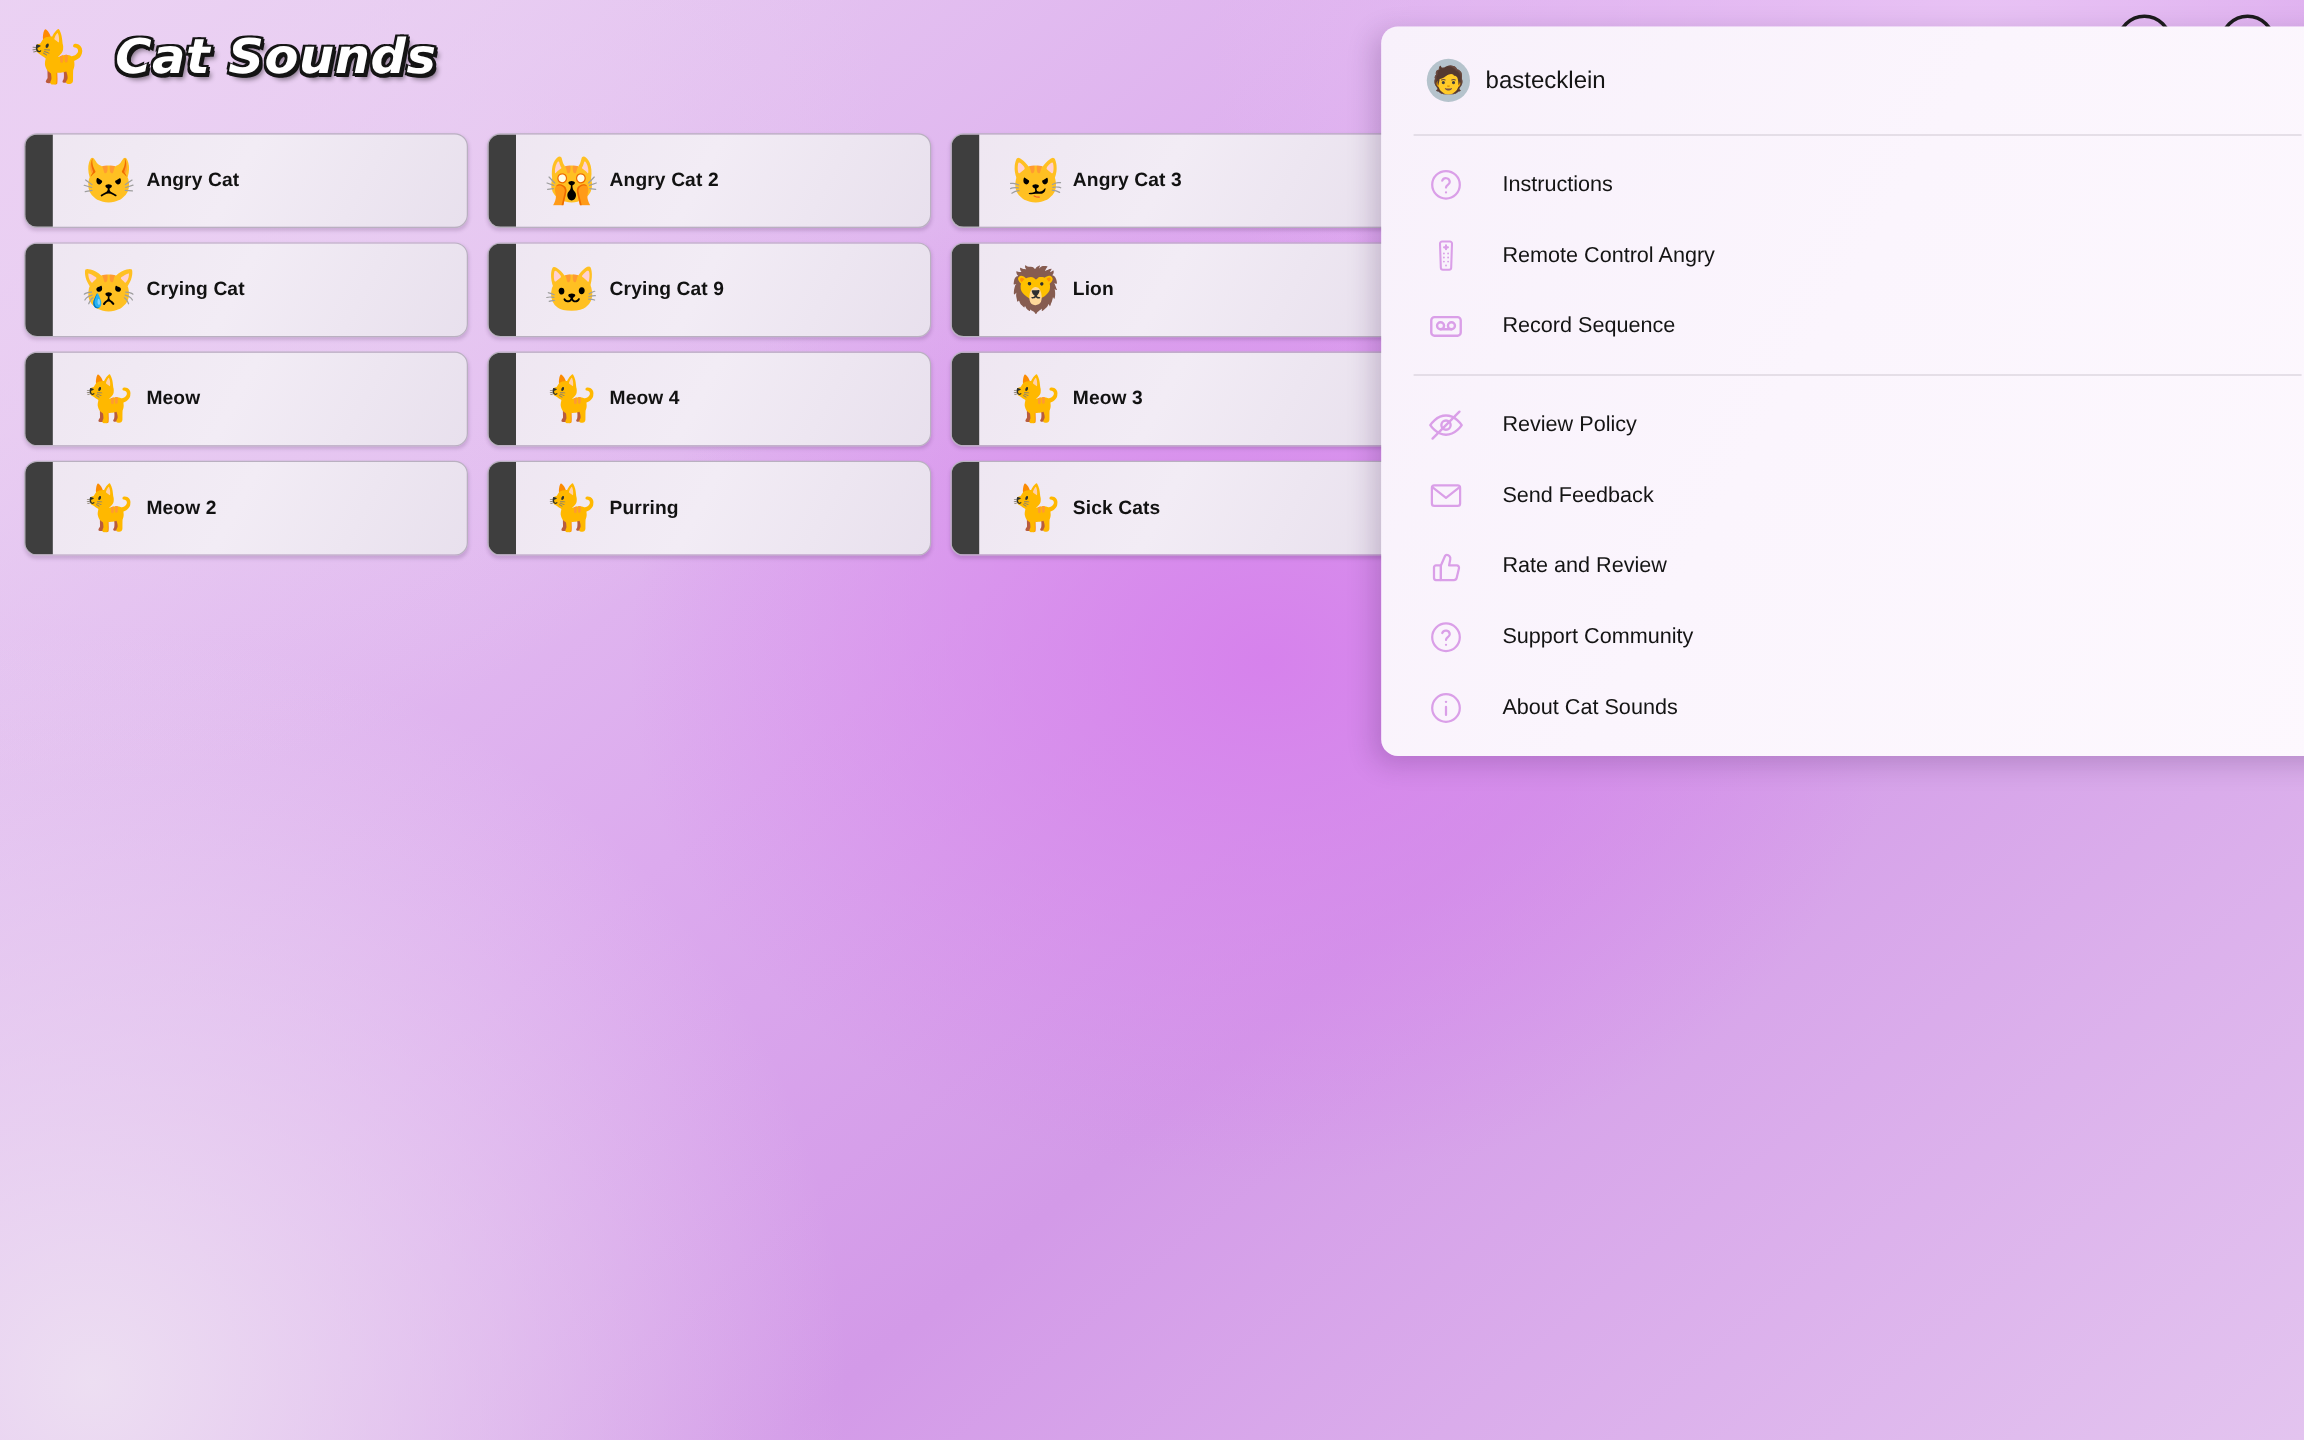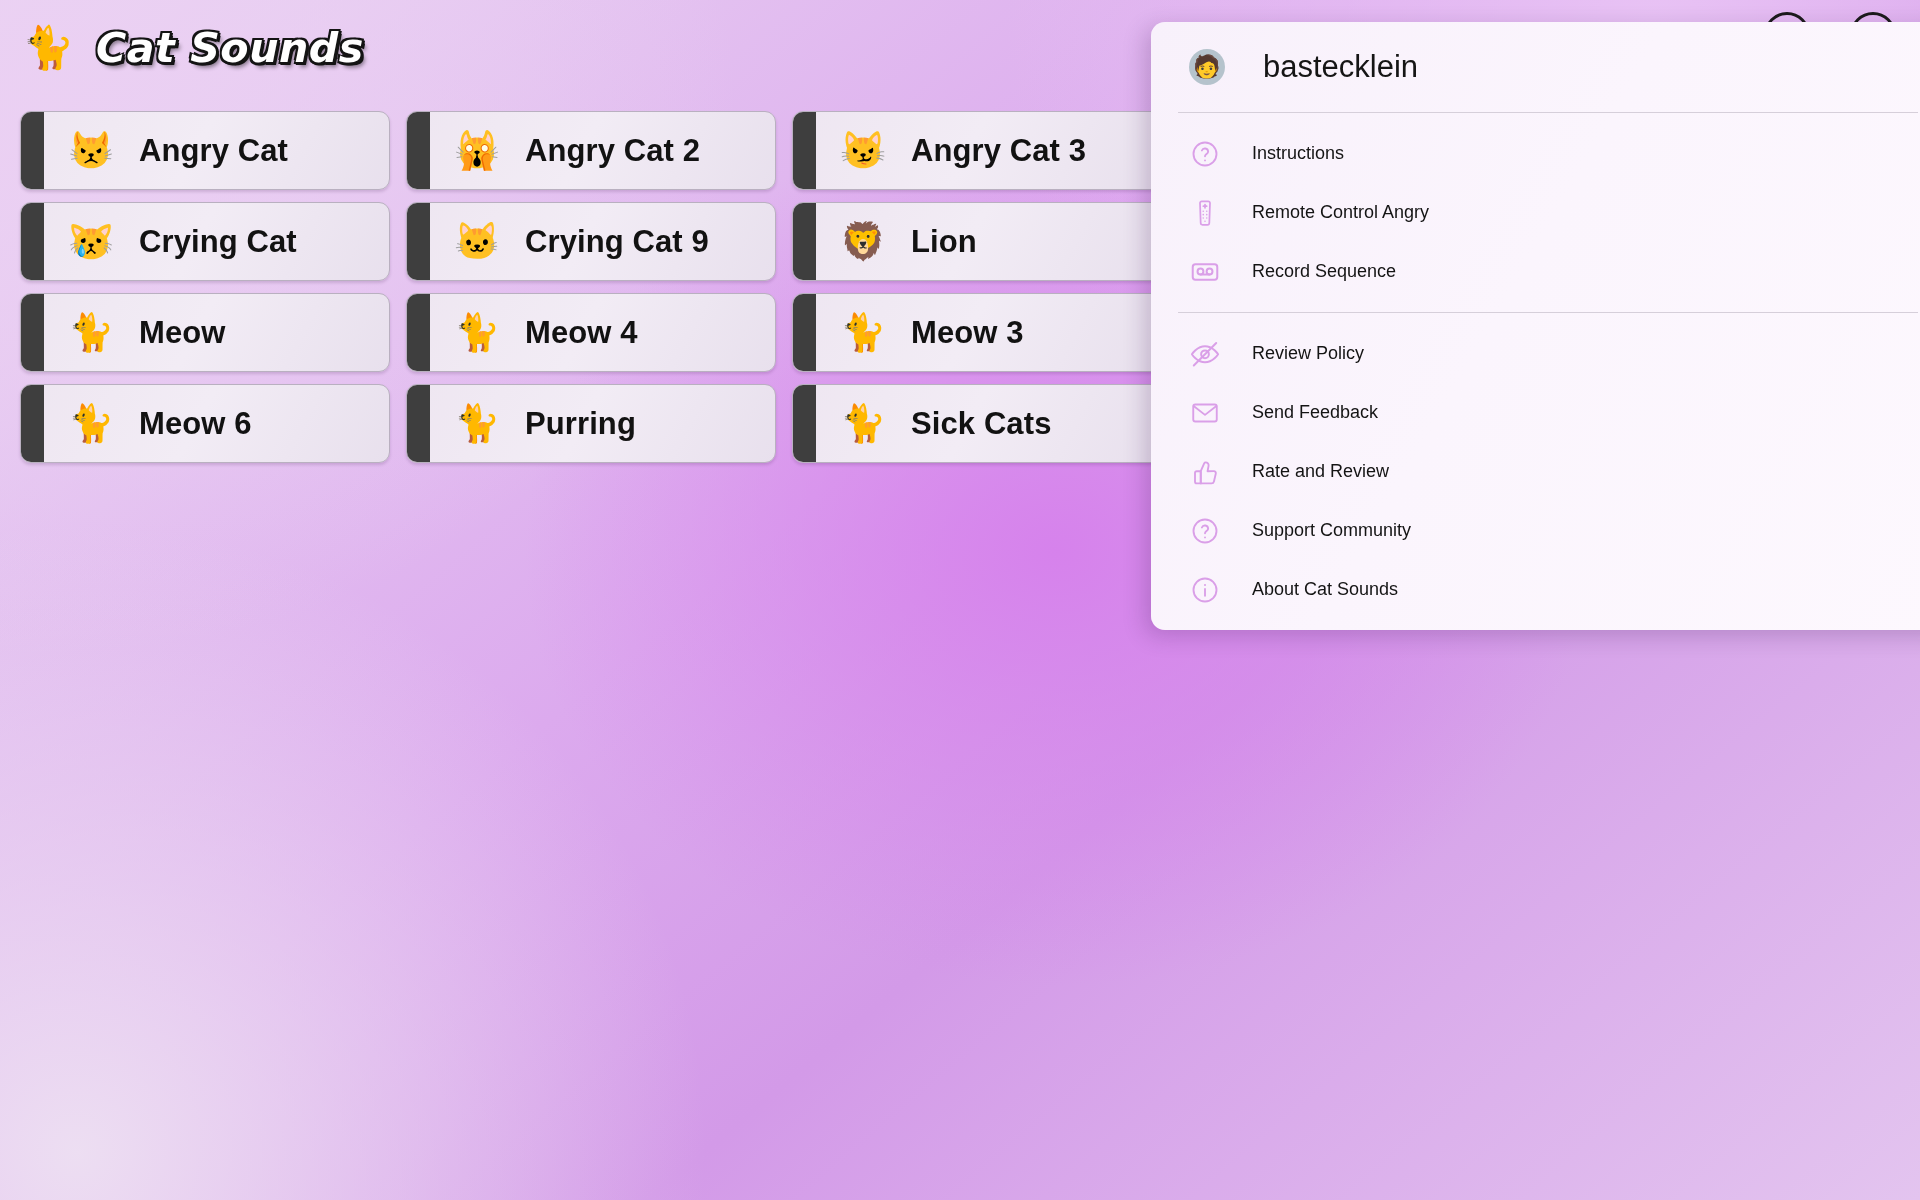--- a/index.html
+++ b/index.html
@@ -116,22 +116,22 @@
   }
   .sound-emoji {
     margin-left: 47px;
     font-size: 37px;
     line-height: 1;
     width: 46px;
     text-align: center;
     user-select: none;
   }
   .sound-label {
-    margin-left: 25px;
-    font-size: 31px;
+    margin-left: 8px;
+    font-size: 16px;
     font-weight: 700;
     color: #121212;
     letter-spacing: 0.1px;
     white-space: nowrap;
   }
 
   
   #overflow-menu {
     position: absolute;
     top: 22px;
@@ -158,22 +158,22 @@
     background: #b5c3cc;
     display: flex;
     align-items: center;
     justify-content: center;
     font-size: 22px;
     line-height: 1;
     overflow: hidden;
     flex: none;
   }
   #menu-username {
-    margin-left: 38px;
-    font-size: 31px;
+    margin-left: 13px;
+    font-size: 20px;
     color: #151515;
     font-weight: 400;
   }
 
   .menu-divider {
     height: 1px;
     background: #d6cfda;
     margin: 0 33px 0 27px;
   }
 
@@ -280,21 +280,21 @@
         <div class="sound-accent"></div>
         <span class="sound-emoji">🐈</span>
         <span class="sound-label">Meow 3</span>
       </div>
     </div>
     <div class="grid-cell"></div>
     <div class="grid-cell">
       <div class="sound-button">
         <div class="sound-accent"></div>
         <span class="sound-emoji">🐈</span>
-        <span class="sound-label">Meow 6</span>
+        <span class="sound-label">Meow 2</span>
       </div>
     </div>
     <div class="grid-cell">
       <div class="sound-button">
         <div class="sound-accent"></div>
         <span class="sound-emoji">🐈</span>
         <span class="sound-label">Purring</span>
       </div>
     </div>
     <div class="grid-cell">

